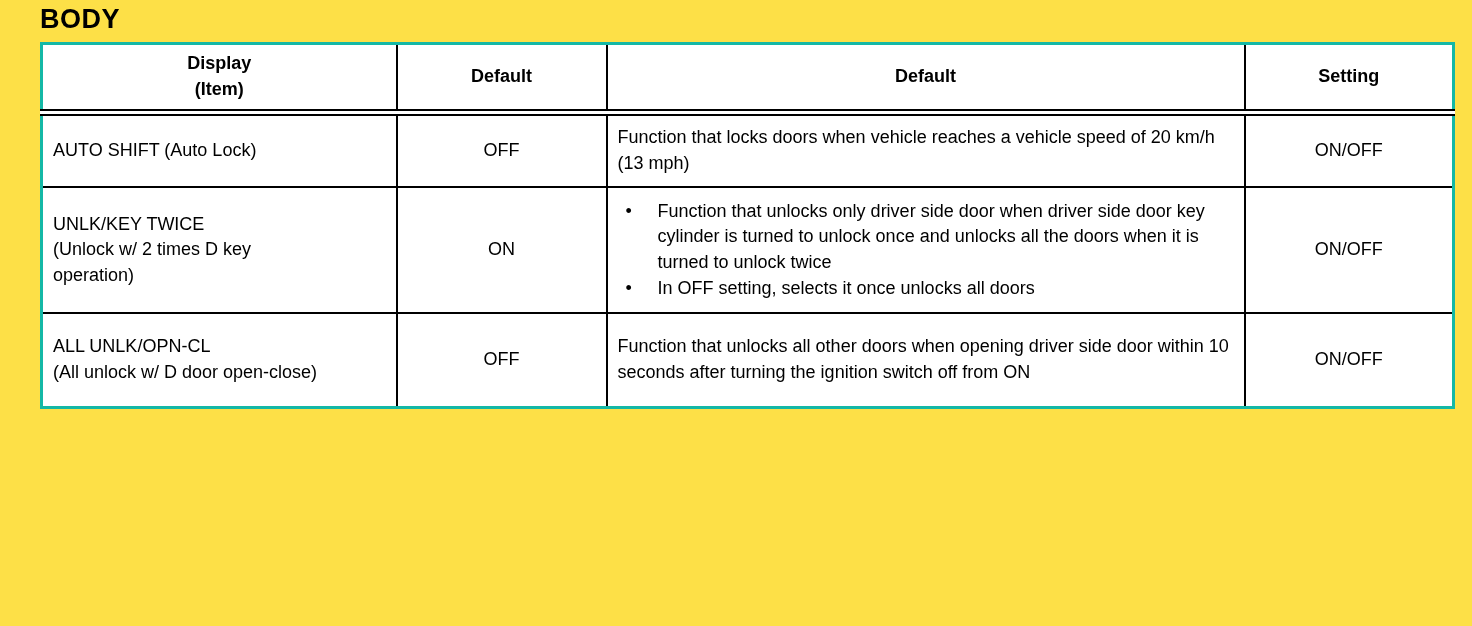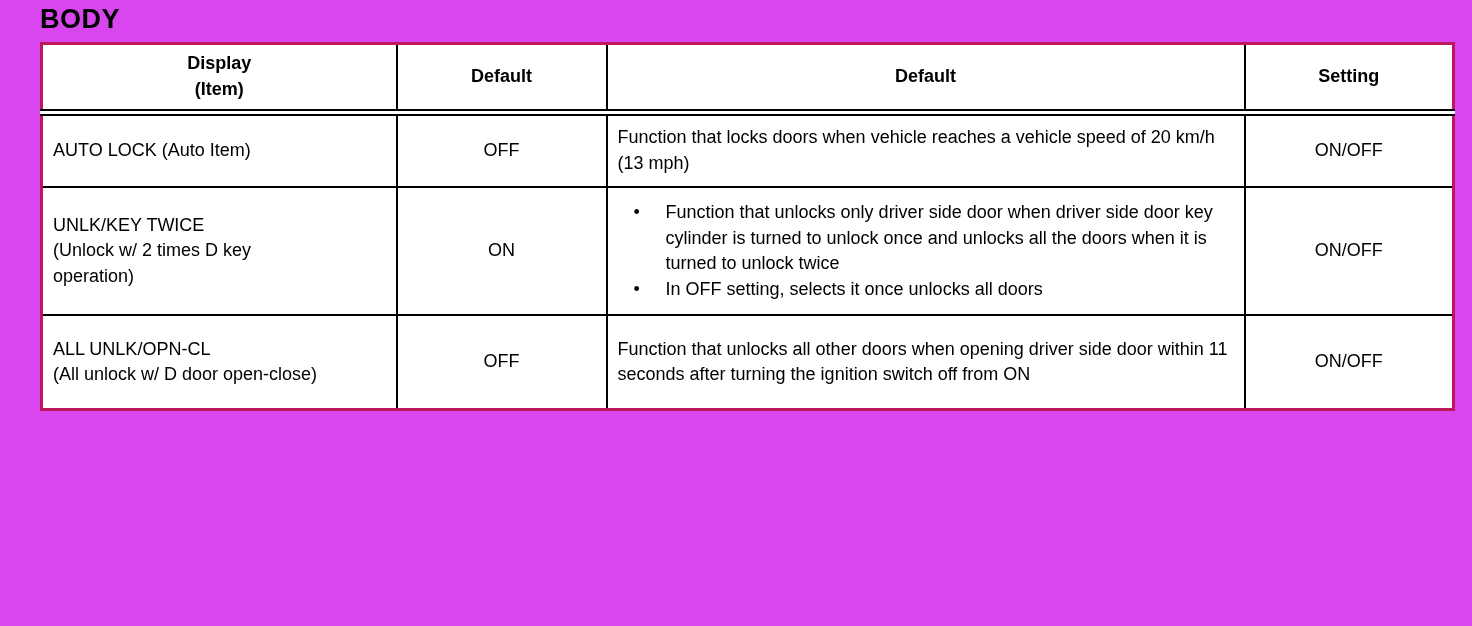--- a/index.html
+++ b/index.html
@@ -6,40 +6,40 @@
     margin: 0;
     padding: 0;
     background: #ffffff;
     font-family: "Liberation Sans", "DejaVu Sans", sans-serif;
     color: #000000;
   }
   .page {
     position: relative;
     width: 1472px;
     height: 626px;
-    background: #d946ef;
+    background: #fde047;
     overflow: hidden;
   }
   .doc-title {
     position: absolute;
     left: 40px;
     top: 4px;
     font-size: 27px;
     font-weight: 700;
     letter-spacing: 0.5px;
     color: #000000;
   }
   table.spec-table {
     position: absolute;
     left: 40px;
     top: 42px;
     width: 1412px;
     border-collapse: collapse;
     table-layout: fixed;
-    border: 3px solid #be185d;
+    border: 3px solid #14b8a6;
     background: #ffffff;
   }
   table.spec-table col.c-display  { width: 355px; }
   table.spec-table col.c-default  { width: 210px; }
   table.spec-table col.c-contents { width: 638px; }
   table.spec-table col.c-setting  { width: 209px; }
 
   table.spec-table th,
   table.spec-table td {
     border: 2px solid #000000;
@@ -73,21 +73,21 @@
   .pre { white-space: pre-line; }
 
   tr.r1 td { height: 32px; }
   tr.r2 td { height: 62px; }
   tr.r3 td { height: 116px; }
   tr.r4 td { height: 84px; }
   tr.r5 td { height: 88px; }
   tr.r6 td { height: 62px; }
 
   ul.bullets {
-    margin: 8px;
+    margin: 0;
     padding: 0;
     list-style: none;
   }
   ul.bullets li {
     position: relative;
     padding-left: 40px;
   }
   ul.bullets li::before {
     content: "\2022";
     position: absolute;
@@ -113,21 +113,21 @@
       <tr>
         <th class="pre">Display
 (Item)</th>
         <th>Default</th>
         <th>Default</th>
         <th>Setting</th>
       </tr>
     </thead>
     <tbody>
       <tr class="r2">
-        <td class="cell-display pre">AUTO LOCK (Auto Item)</td>
+        <td class="cell-display pre">AUTO SHIFT (Auto Lock)</td>
         <td class="cell-default">OFF</td>
         <td class="cell-contents">Function that locks doors when vehicle reaches a vehicle speed of 20 km/h (13 mph)</td>
         <td class="cell-setting">ON/OFF</td>
       </tr>
       <tr class="r3">
         <td class="cell-display pre">UNLK/KEY TWICE
 (Unlock w/ 2 times D key
 operation)</td>
         <td class="cell-default">ON</td>
         <td class="cell-contents">
@@ -135,19 +135,19 @@
             <li>Function that unlocks only driver side door when driver side door key cylinder is turned to unlock once and unlocks all the doors when it is turned to unlock twice</li>
             <li>In OFF setting, selects it once unlocks all doors</li>
           </ul>
         </td>
         <td class="cell-setting">ON/OFF</td>
       </tr>
       <tr class="r4">
         <td class="cell-display pre">ALL UNLK/OPN-CL
 (All unlock w/ D door open-close)</td>
         <td class="cell-default">OFF</td>
-        <td class="cell-contents">Function that unlocks all other doors when opening driver side door within 11 seconds after turning the ignition switch off from ON</td>
+        <td class="cell-contents">Function that unlocks all other doors when opening driver side door within 10 seconds after turning the ignition switch off from ON</td>
         <td class="cell-setting">ON/OFF</td>
       </tr>
     </tbody>
   </table>
 
 </div>
 
 </body></html>

